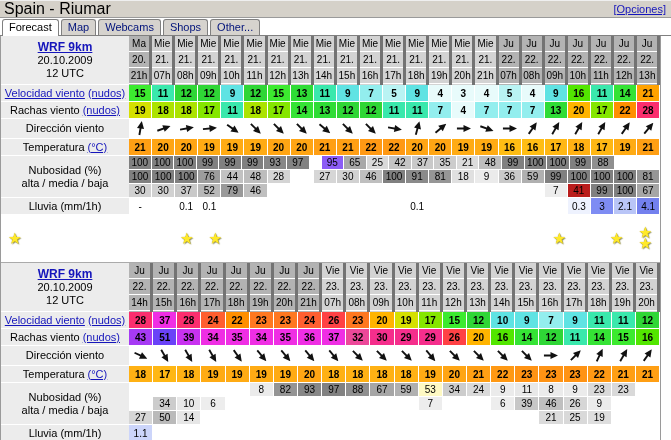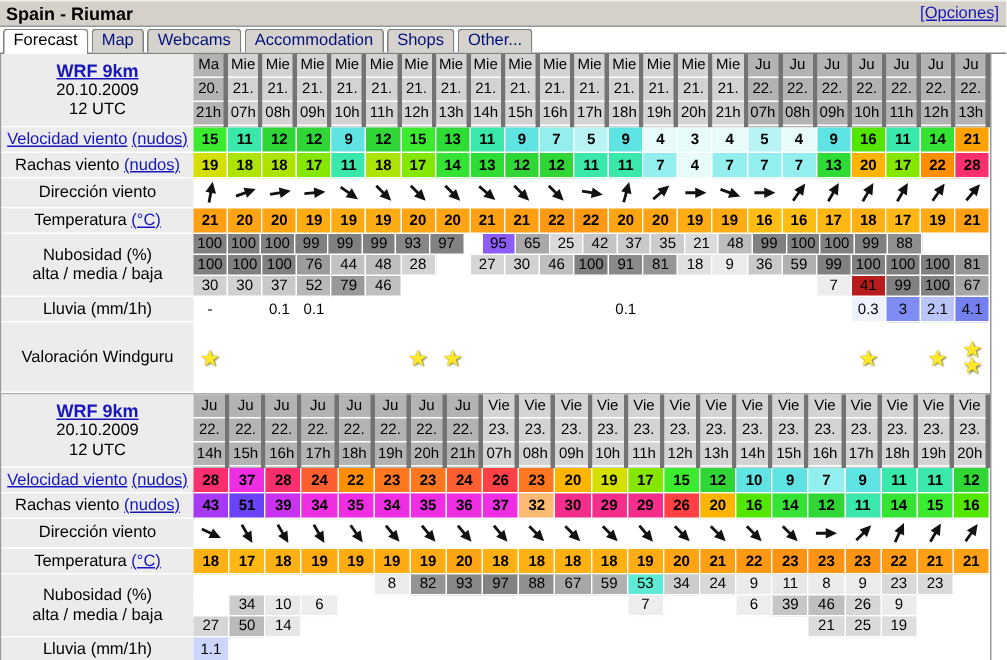--- a/index.html
+++ b/index.html
@@ -8,21 +8,21 @@
     font-family:"Liberation Sans", sans-serif;color:#000;
     position:relative;
   }
   
   .titlebar{
     height:18px;box-sizing:border-box;background:#d5d1c9;
     border-bottom:1px solid #9a9a9a;border-top:1px solid #efefef;
     display:flex;justify-content:space-between;align-items:center;
     padding:0 5px 0 4px;
   }
-  .titlebar .ttl{font-size:12px;font-weight:bold;}
+  .titlebar .ttl{font-size:16px;font-weight:normal;}
   a.lnk{color:#1515bb;text-decoration:underline;cursor:pointer;}
   .titlebar a{font-size:11px;}
   
   .tabbar{
     height:18px;box-sizing:border-box;background:#ffffff;
     border-bottom:1px solid #808080;
     display:flex;align-items:flex-end;gap:2px;padding-left:2px;
   }
   .tab{
     font-size:11px;color:#00127a;background:#d6d3ce;
@@ -73,21 +73,20 @@
 
 <div class="titlebar">
   <span class="ttl">Spain - Riumar</span>
   <a class="lnk">[Opciones]</a>
 </div>
 
 <div class="tabbar" id="tabbar">
     <div class="tab active">Forecast</div>
     <div class="tab">Map</div>
     <div class="tab">Webcams</div>
-    <div class="tab">Accommodation</div>
     <div class="tab">Shops</div>
     <div class="tab">Other...</div>
   </div>
 
 <div class="fc" id="forecast">
     <div class="fc-table">
       <div class="row r-head">
         <div class="labelbox r-head">
           <a class="lnk model-link">WRF 9km</a>
           <span>20.10.2009</span>
@@ -602,23 +601,20 @@
           <div class="cell rain-cell"></div>
           <div class="cell rain-cell"></div>
           <div class="cell rain-cell"></div>
           <div class="cell rain-cell" style="background: rgb(238, 242, 254); font-weight: normal;">0.3</div>
           <div class="cell rain-cell" style="background: rgb(126, 140, 243);">3</div>
           <div class="cell rain-cell" style="background: rgb(185, 197, 247); font-weight: normal;">2.1</div>
           <div class="cell rain-cell" style="background: rgb(115, 128, 238);">4.1</div>
         </div>
       </div>
       <div class="row r-stars">
-        <div class="labelbox r-stars labelrow">
-          <span>Valoración Windguru</span>
-        </div>
         <div class="cells">
           <div class="cell" style="flex-direction: column;">
             <span class="star">★</span>
           </div>
           <div class="cell" style="flex-direction: column;"></div>
           <div class="cell" style="flex-direction: column;"></div>
           <div class="cell" style="flex-direction: column;"></div>
           <div class="cell" style="flex-direction: column;"></div>
           <div class="cell" style="flex-direction: column;"></div>
           <div class="cell" style="flex-direction: column;">
@@ -810,21 +806,21 @@
         <div class="cells">
           <div class="cell " style="background: rgb(166, 58, 244);">43</div>
           <div class="cell " style="background: rgb(106, 66, 248);">51</div>
           <div class="cell " style="background: rgb(200, 50, 240);">39</div>
           <div class="cell " style="background: rgb(239, 46, 228);">34</div>
           <div class="cell " style="background: rgb(239, 46, 228);">35</div>
           <div class="cell " style="background: rgb(239, 46, 228);">34</div>
           <div class="cell " style="background: rgb(239, 46, 228);">35</div>
           <div class="cell " style="background: rgb(239, 46, 228);">36</div>
           <div class="cell " style="background: rgb(239, 46, 228);">37</div>
-          <div class="cell " style="background: #fdba74;">32</div>
+          <div class="cell " style="background: #ec4899;">32</div>
           <div class="cell " style="background: rgb(245, 46, 140);">30</div>
           <div class="cell " style="background: rgb(245, 46, 140);">29</div>
           <div class="cell " style="background: rgb(245, 46, 140);">29</div>
           <div class="cell " style="background: rgb(255, 65, 69);">26</div>
           <div class="cell " style="background: rgb(255, 180, 0);">20</div>
           <div class="cell " style="background: rgb(82, 230, 0);">16</div>
           <div class="cell " style="background: rgb(53, 227, 53);">14</div>
           <div class="cell " style="background: rgb(47, 214, 54);">12</div>
           <div class="cell " style="background: rgb(58, 232, 172);">11</div>
           <div class="cell " style="background: rgb(53, 227, 53);">14</div>
@@ -1057,21 +1053,21 @@
             <div class="cell cl-cell"></div>
             <div class="cell cl-cell"></div>
             <div class="cell cl-cell"></div>
             <div class="cell cl-cell" style="background: rgb(235, 235, 235);">8</div>
             <div class="cell cl-cell" style="background: rgb(148, 148, 148);">82</div>
             <div class="cell cl-cell" style="background: rgb(135, 135, 135);">93</div>
             <div class="cell cl-cell" style="background: rgb(130, 130, 130);">97</div>
             <div class="cell cl-cell" style="background: rgb(143, 143, 143);">88</div>
             <div class="cell cl-cell" style="background: rgb(166, 166, 166);">67</div>
             <div class="cell cl-cell" style="background: rgb(176, 176, 176);">59</div>
-            <div class="cell cl-cell" style="background: #5eead4;">53</div>
+            <div class="cell cl-cell" style="background: #fef9c3;">53</div>
             <div class="cell cl-cell" style="background: rgb(204, 204, 204);">34</div>
             <div class="cell cl-cell" style="background: rgb(217, 217, 217);">24</div>
             <div class="cell cl-cell" style="background: rgb(235, 235, 235);">9</div>
             <div class="cell cl-cell" style="background: rgb(232, 232, 232);">11</div>
             <div class="cell cl-cell" style="background: rgb(235, 235, 235);">8</div>
             <div class="cell cl-cell" style="background: rgb(235, 235, 235);">9</div>
             <div class="cell cl-cell" style="background: rgb(217, 217, 217);">23</div>
             <div class="cell cl-cell" style="background: rgb(217, 217, 217);">23</div>
             <div class="cell cl-cell"></div>
           </div>

